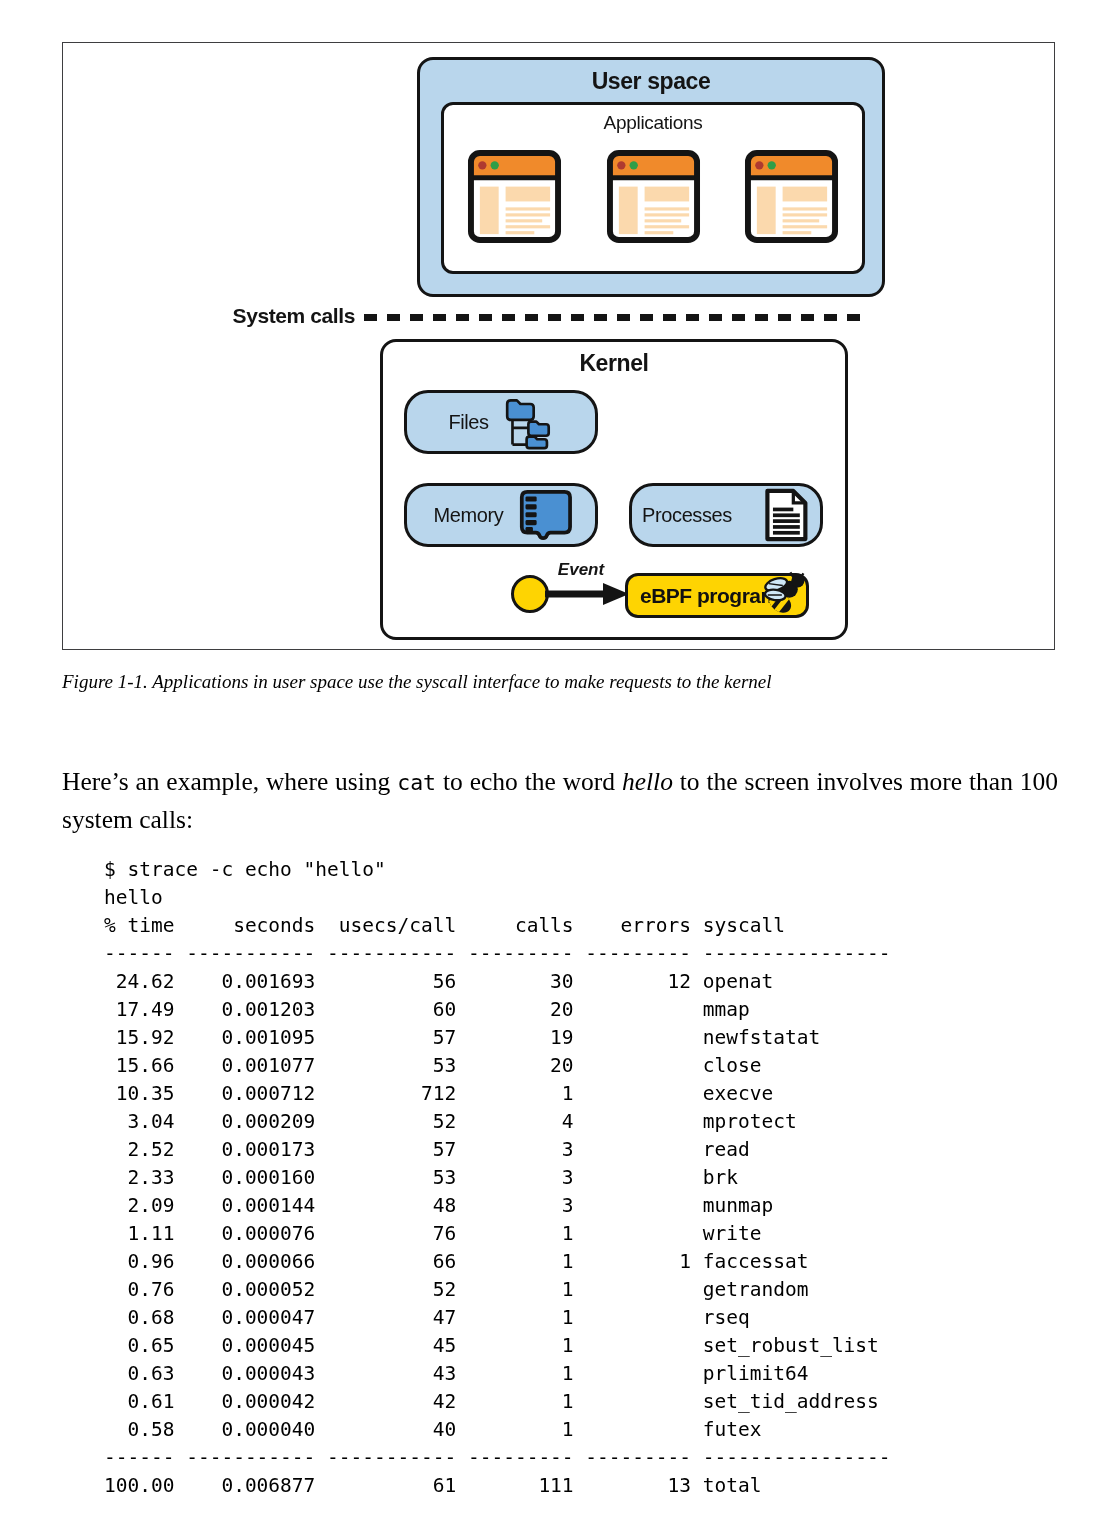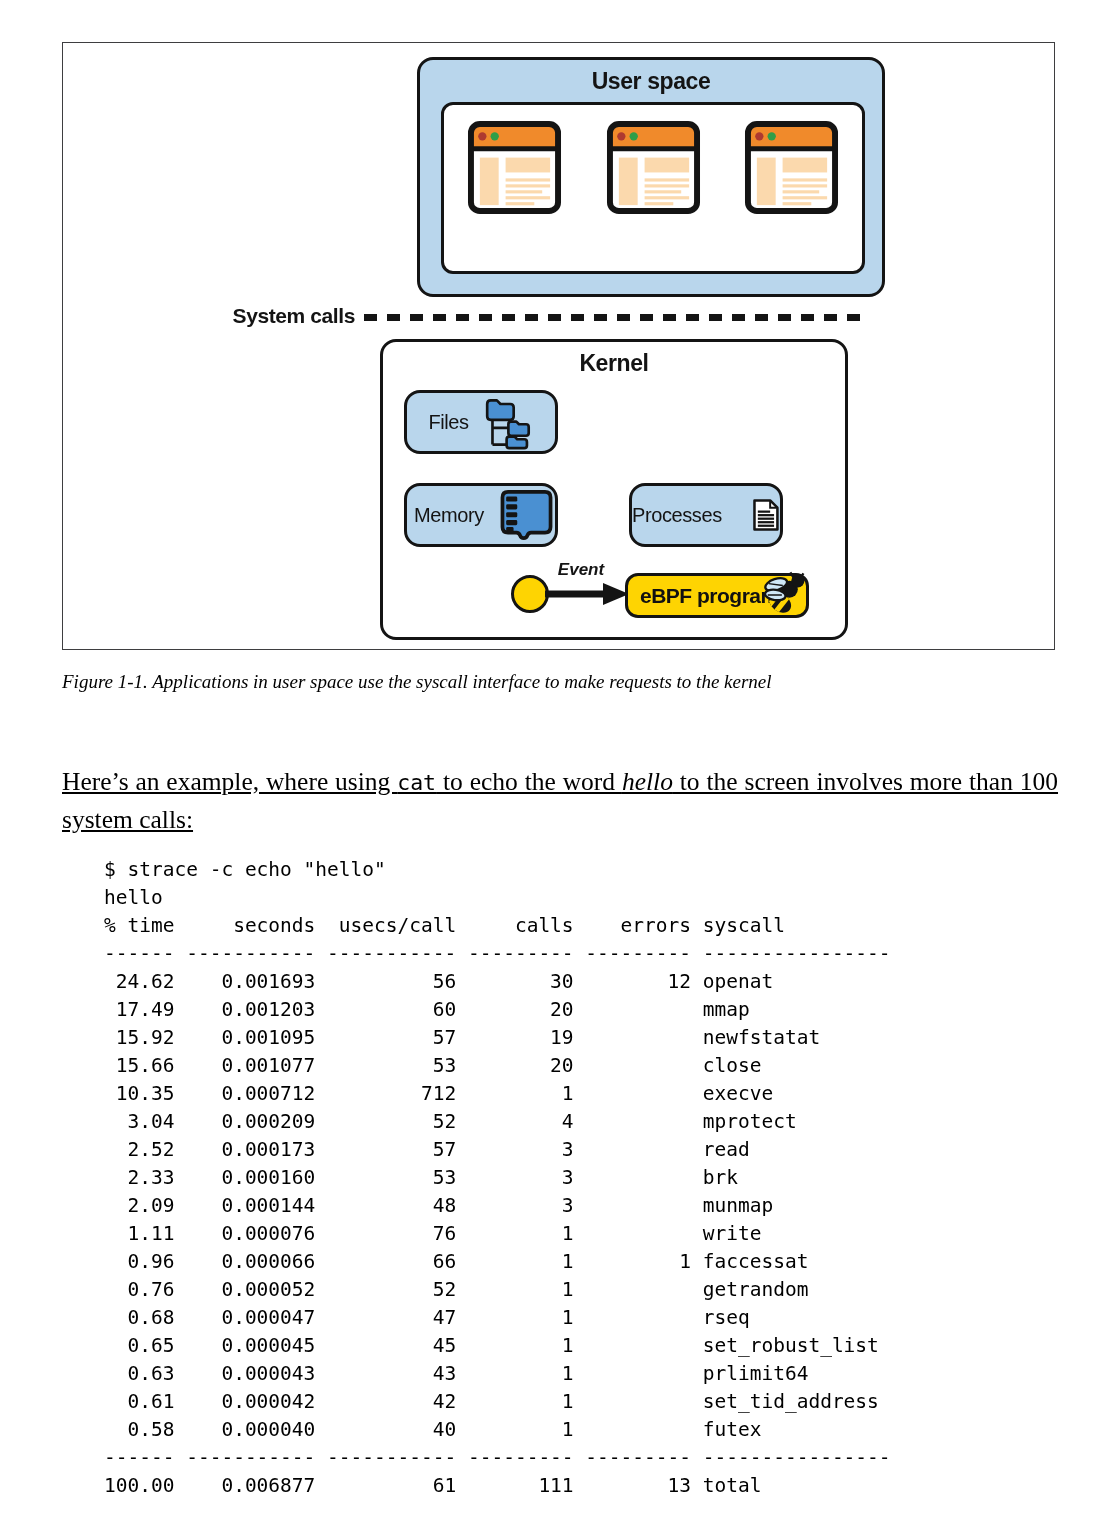--- a/index.html
+++ b/index.html
@@ -40,22 +40,22 @@
   .syscalls-label {
     position: absolute; left: 130px; top: 261px; width: 162px; text-align: right;
     font: 600 21px "Liberation Sans", sans-serif; letter-spacing: -0.4px; color: #141414;
   }
   .syscalls-line {
     position: absolute; left: 301px; top: 271px; width: 505px; height: 7px;
     background: repeating-linear-gradient(90deg, #141414 0 13px, transparent 13px 23px);
   }
 
   .kbox {
-    position: absolute; width: 154px; height: 64px; background: #b9d6ec;
-    border: 3px solid #141414; border-radius: 16px;
+    position: absolute; width: 194px; height: 64px; background: #b9d6ec;
+    border: 3px solid #141414; border-radius: 24px;
     display: flex; align-items: center; justify-content: center; gap: 12px;
   }
   .klabel {
     font: 400 20px "Liberation Sans", sans-serif; letter-spacing: -0.4px; color: #141414;
   }
   .kbox-files      { left: 21px;  top: 48px; }
   .kbox-networking { left: 246px; top: 48px; }
   .kbox-memory     { left: 21px;  top: 141px; padding-left: 7px; }
   .kbox-processes  { left: 246px; top: 141px; gap: 28px; }
 
@@ -76,40 +76,41 @@
   .ebpf-label { font: 600 21px "Liberation Sans", sans-serif; letter-spacing: -0.5px; color: #111; }
   .bee-wrap { position: absolute; right: -5px; top: -8px; width: 47px; height: 52px; }
 
   
   .caption {
     position: absolute; left: 62px; top: 665px; width: 950px;
     font-style: italic; font-size: 19px; line-height: 33px;
   }
   .bodytext {
     position: absolute; left: 62px; top: 763px; width: 996px; margin: 0;
-    font-size: 25.5px; line-height: 37px; text-align: justify; text-decoration: underline;
+    font-size: 25.5px; line-height: 37px; text-align: justify;
   }
   .bodytext code { font-family: "DejaVu Sans Mono", monospace; font-size: 21.5px; }
   .bodytext em { font-style: italic; }
 
   
   .terminal {
     position: absolute; left: 104px; top: 856px; margin: 0;
     font-family: "DejaVu Sans Mono", monospace; font-size: 19.5px; line-height: 28px;
     white-space: pre; color: #000;
   }
 </style>
 </head>
 <body>
 
 <div class="figure-frame">
 
   <div class="big-box userspace">
     <div class="box-title">User space</div>
     <div class="apps-box">
+      <div class="apps-title">Applications</div>
       <div class="windows-row">
 
         <svg viewBox="0 0 96 96">
           <rect x="4" y="4" width="88" height="88" rx="9" fill="#fff"></rect>
           <path d="M4 29 V14 Q4 4 14 4 H82 Q92 4 92 14 V29 Z" fill="#f08a2b"></path>
           <circle cx="15.5" cy="16.5" r="4.2" fill="#ae3a30"></circle>
           <circle cx="28" cy="16.5" r="4.2" fill="#2f9e48"></circle>
           <line x1="4" y1="29" x2="92" y2="29" stroke="#141414" stroke-width="5"></line>
           <g fill="#fbd9ad">
             <rect x="13" y="38" width="19" height="48"></rect>

